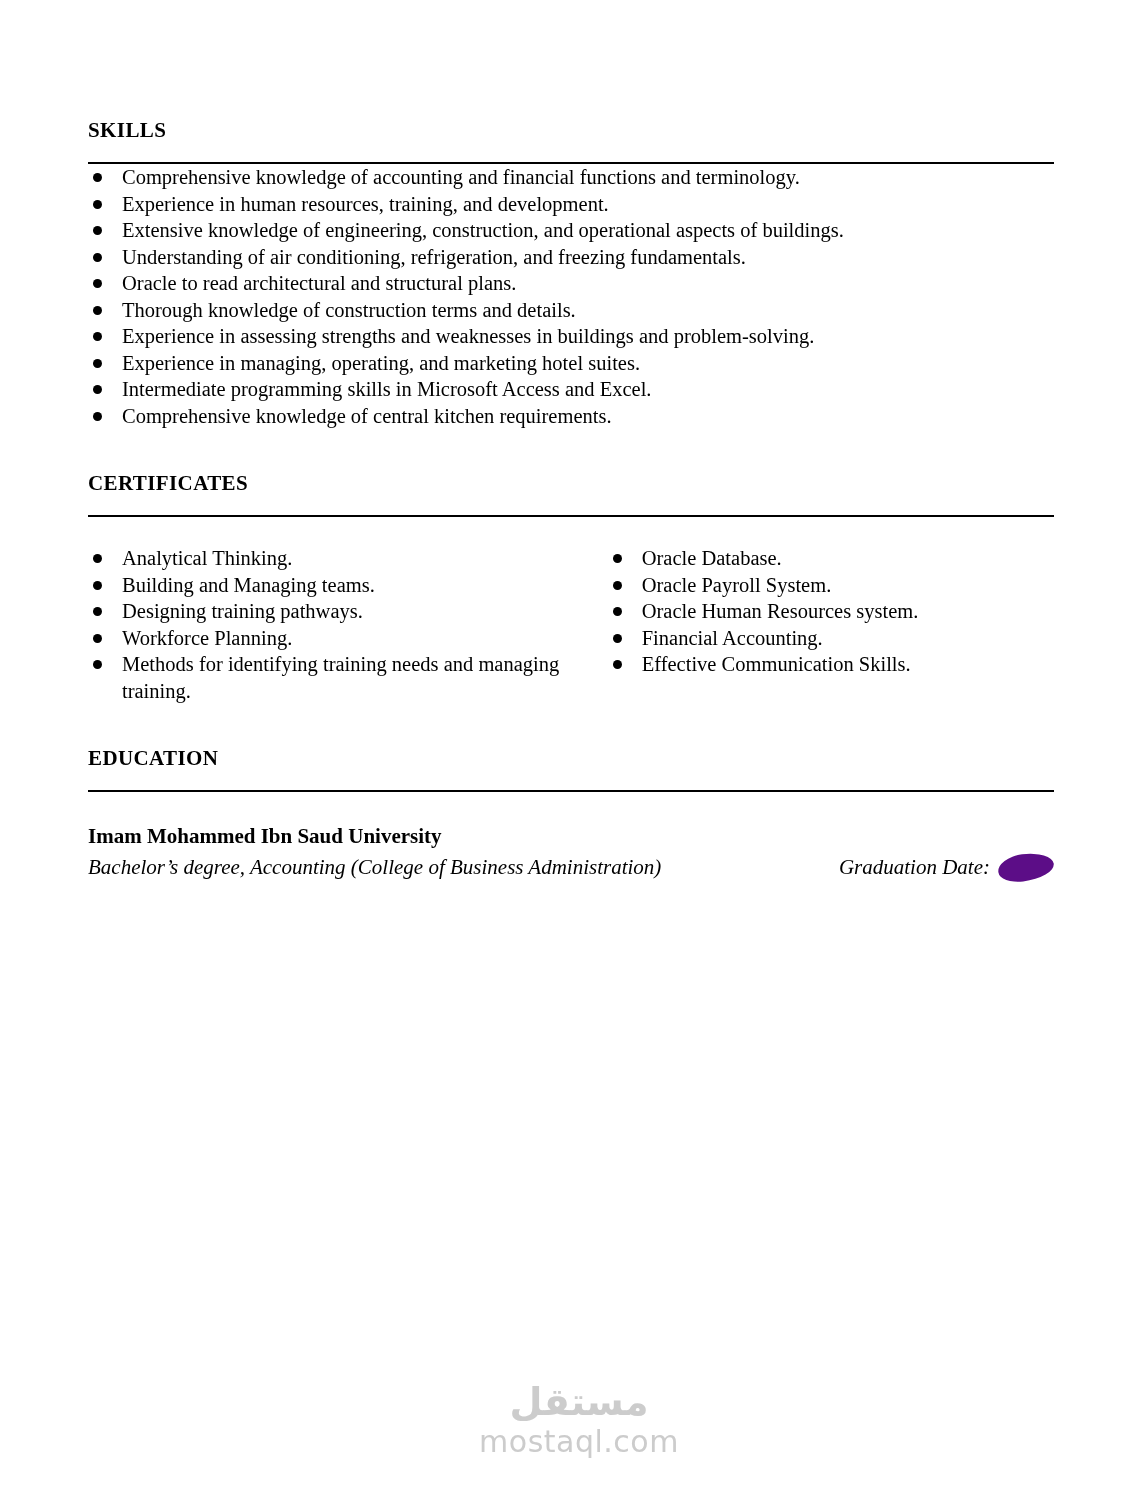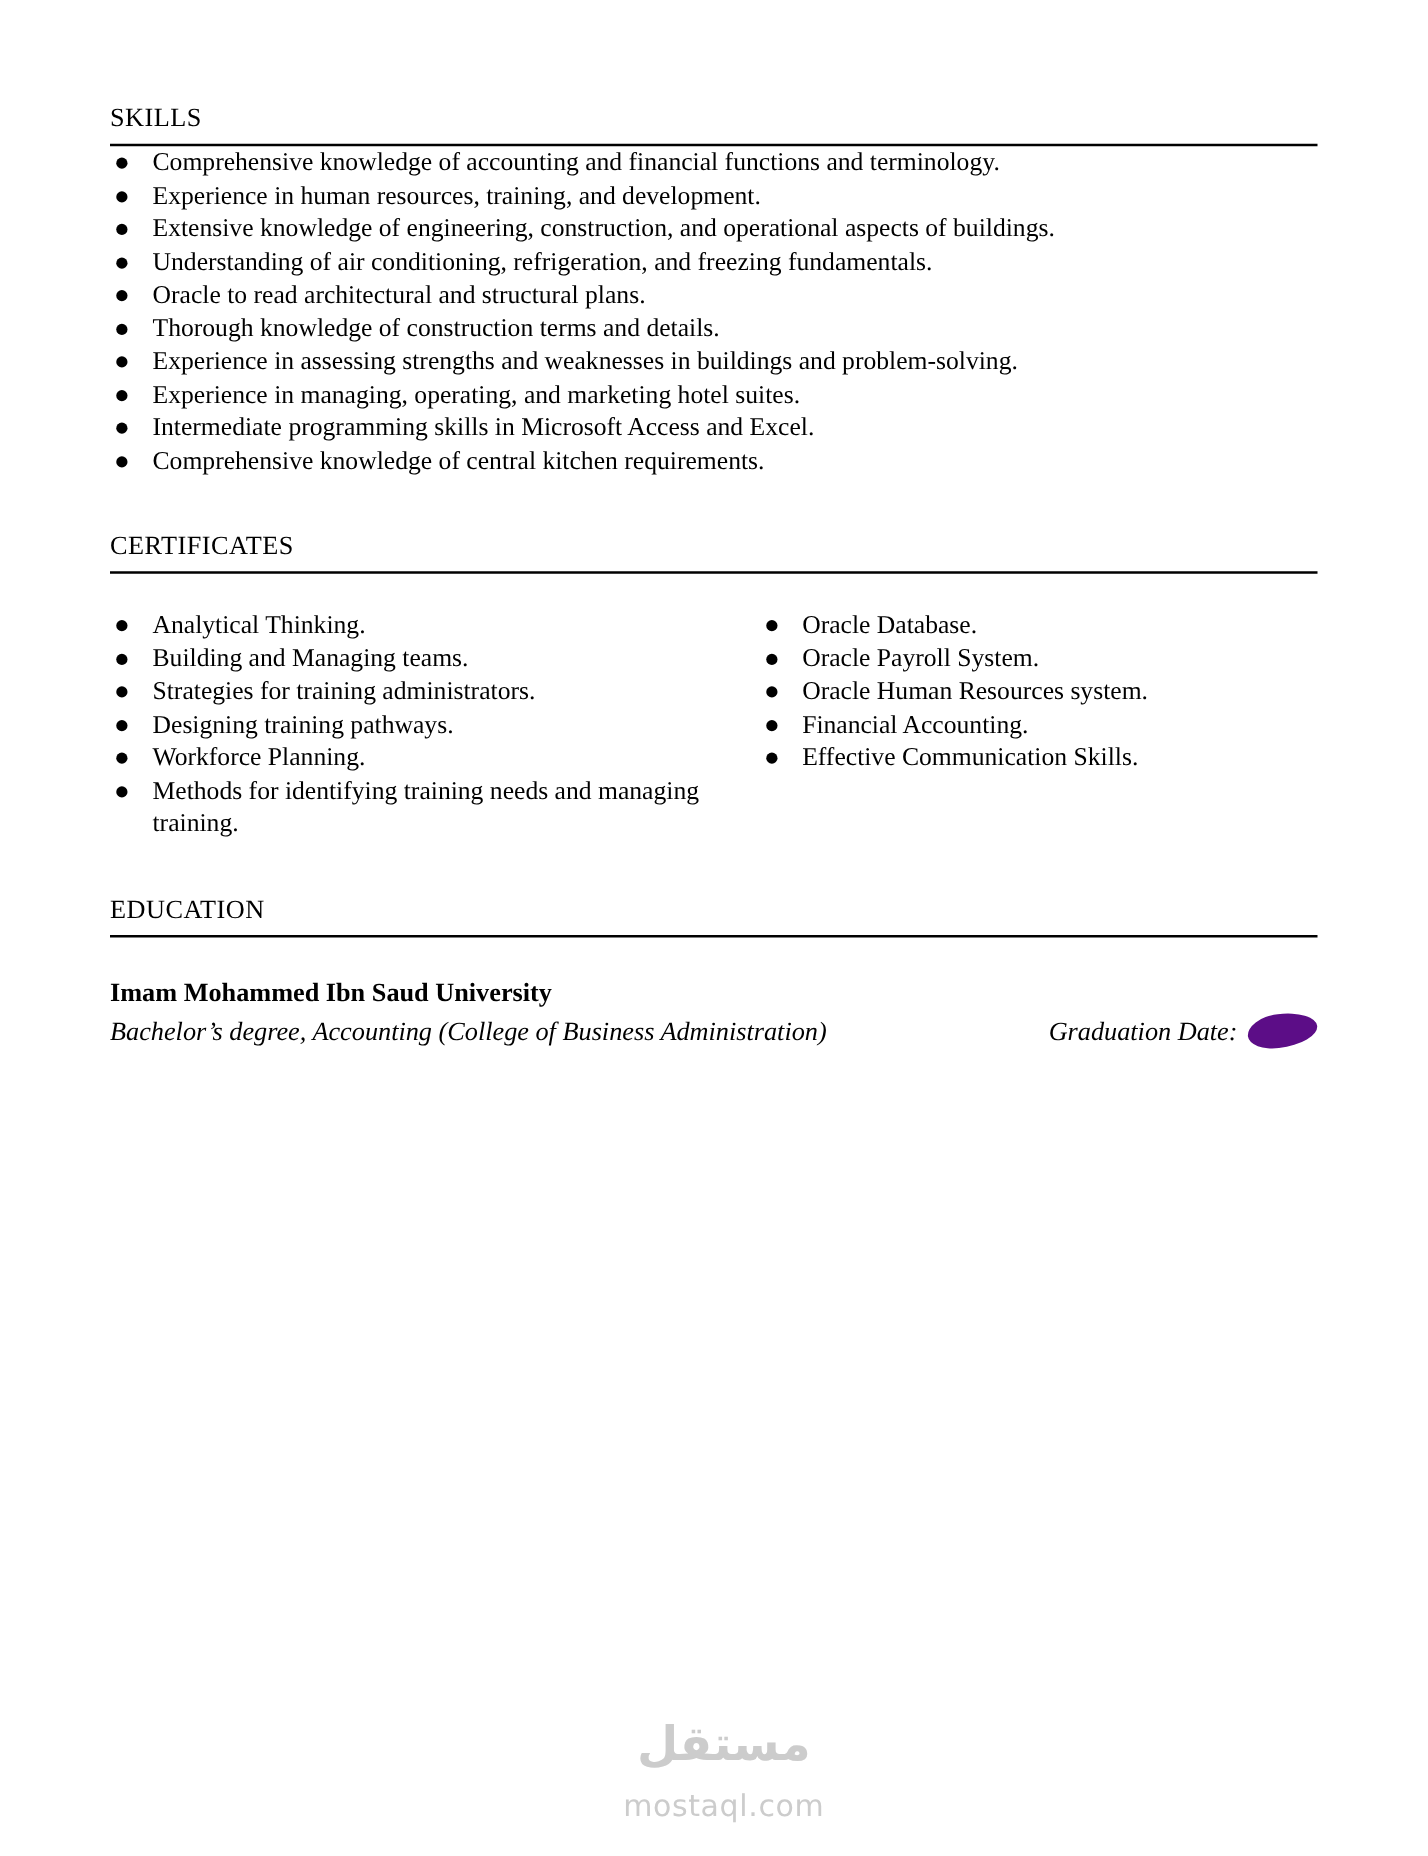--- a/index.html
+++ b/index.html
@@ -11,24 +11,25 @@
     margin: 0 auto;
     background: #ffffff;
     font-family: "Liberation Serif", serif;
     color: #000000;
     overflow: hidden;
   }
   .content { padding: 82px 88px 0 88px; }
 
   .section-heading {
     font-size: 21px;
-    font-weight: normal;
+    font-weight: bold;
     letter-spacing: 0.4px;
-    padding-bottom: 8px;
+    padding-bottom: 19px;
     border-bottom: 2px solid #000000;
+    margin-top: 36px;
   }
   .section + .section { margin-top: 42px; }
 
   ul.bullets { list-style: none; }
   ul.bullets li {
     position: relative;
     padding-left: 34px;
     font-size: 20.5px;
     line-height: 26.5px;
   }
@@ -72,21 +73,21 @@
     left: 0;
     right: 0;
     bottom: 26px;
     text-align: center;
     color: #cccccc;
     font-family: "DejaVu Sans", sans-serif;
     user-select: none;
     padding-left: 16px;
   }
   .watermark-ar { font-size: 38px; font-weight: bold; line-height: 42px; }
-  .watermark-en { font-size: 24px; letter-spacing: 0.5px; margin-top: 15px; }
+  .watermark-en { font-size: 30px; letter-spacing: 0.5px; margin-top: 1px; }
 </style>
 </head>
 <body>
 
 <div class="page">
   <div class="content">
 
     <div class="section">
       <div class="section-heading">SKILLS</div>
       <ul class="bullets">
@@ -103,21 +104,20 @@
       </ul>
     </div>
 
     <div class="section">
       <div class="section-heading">CERTIFICATES</div>
       <div class="cert-columns">
         <div class="cert-col-left">
           <ul class="bullets">
             <li><span class="bullet"></span><span>Analytical Thinking.</span></li>
             <li><span class="bullet"></span><span>Building and Managing teams.</span></li>
-            <li><span class="bullet"></span><span>Strategies for training administrators.</span></li>
             <li><span class="bullet"></span><span>Designing training pathways.</span></li>
             <li><span class="bullet"></span><span>Workforce Planning.</span></li>
             <li><span class="bullet"></span><span>Methods for identifying training needs and managing training.</span></li>
           </ul>
         </div>
         <div class="cert-col-right">
           <ul class="bullets">
             <li><span class="bullet"></span><span>Oracle Database.</span></li>
             <li><span class="bullet"></span><span>Oracle Payroll System.</span></li>
             <li><span class="bullet"></span><span>Oracle Human Resources system.</span></li>

